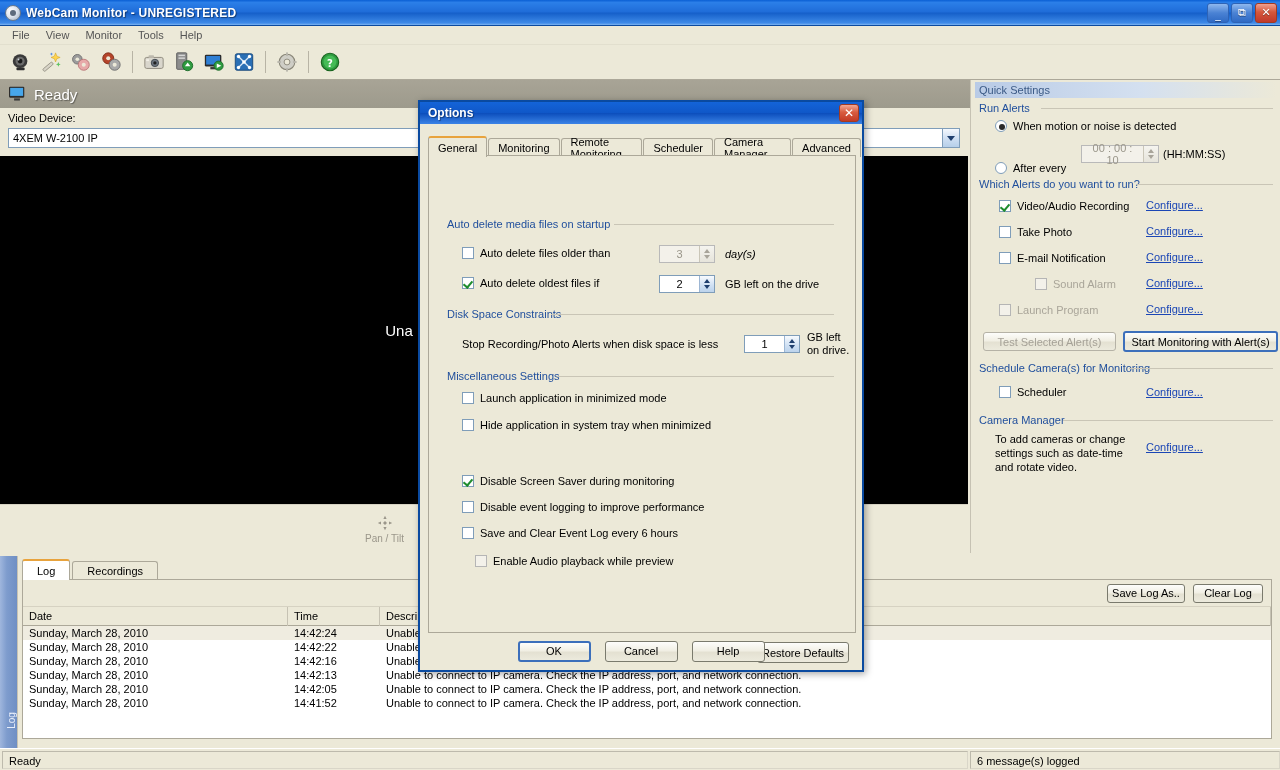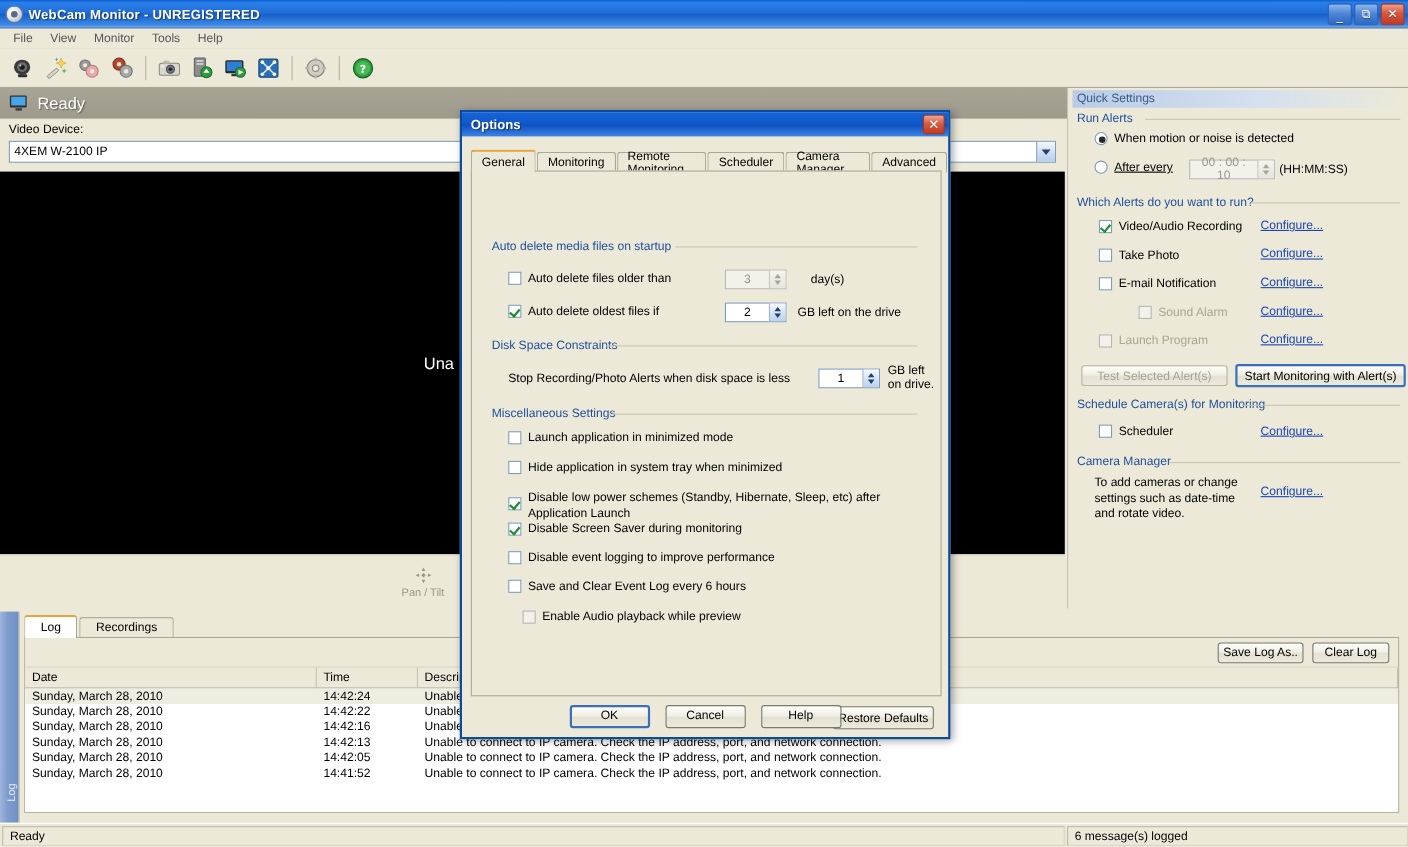--- a/index.html
+++ b/index.html
@@ -414,21 +414,21 @@
     <div class="qs-header">Quick Settings</div>
 
     <div class="grouplbl" style="left:8px; top:22px;">Run Alerts</div>
     <div class="groupline" style="left:70px; top:28px; width:232px;"></div>
 
     <div class="qrow" style="left:24px; top:40px;">
       <span class="rb checked"></span>
       <span class="lbltxt">When motion or noise is detected</span>
     </div>
 
-    <div class="qrow" style="left:24px; top:66px;text-decoration:underline;">
+    <div class="qrow" style="left:24px; top:82px;">
       <span class="rb"></span>
       <span class="lbltxt">After every</span>
     </div>
     <div class="spin disabled" style="position:absolute; left:110px; top:65px; width:78px;">
       <span class="val">00 : 00 : 10</span>
       <span class="btns">
           <span class="ar-up"></span>
           <span class="ar-dn"></span>
         </span>
     </div>
@@ -586,21 +586,21 @@
         <span class="cb"></span>
         <span class="lbltxt">Auto delete files older than</span>
       </div>
       <div class="spin disabled" style="position:absolute; left:230px; top:89px; width:56px;">
         <span class="val">3</span>
         <span class="btns">
             <span class="ar-up"></span>
             <span class="ar-dn"></span>
           </span>
       </div>
-      <div class="drow" style="left:308px; top:92px;">day(s)</div>
+      <div class="drow" style="left:296px; top:92px;font-style:italic;">day(s)</div>
 
       <div class="drow" style="left:33px; top:121px;">
         <span class="cb checked"></span>
         <span class="lbltxt">Auto delete oldest files if</span>
       </div>
       <div class="spin" style="position:absolute; left:230px; top:119px; width:56px;">
         <span class="val">2</span>
         <span class="btns">
             <span class="ar-up"></span>
             <span class="ar-dn"></span>
@@ -625,24 +625,20 @@
       <div class="dgroup-line" style="left:128px; top:220px; width:277px;"></div>
 
       <div class="drow" style="left:33px; top:236px;">
         <span class="cb"></span>
         <span class="lbltxt">Launch application in minimized mode</span>
       </div>
       <div class="drow" style="left:33px; top:263px;">
         <span class="cb"></span>
         <span class="lbltxt">Hide application in system tray when minimized</span>
       </div>
-      <div class="drow" style="left:33px; top:289px; width:388px;">
-        <span class="cb checked" style="margin-top:7px"></span>
-        <span class="lbltxt" style="line-height:15px;">Disable low power schemes (Standby, Hibernate, Sleep, etc) after Application Launch</span>
-      </div>
       <div class="drow" style="left:33px; top:319px;">
         <span class="cb checked"></span>
         <span class="lbltxt">Disable Screen Saver during monitoring</span>
       </div>
       <div class="drow" style="left:33px; top:345px;">
         <span class="cb"></span>
         <span class="lbltxt">Disable event logging to improve performance</span>
       </div>
       <div class="drow" style="left:33px; top:371px;">
         <span class="cb"></span>

